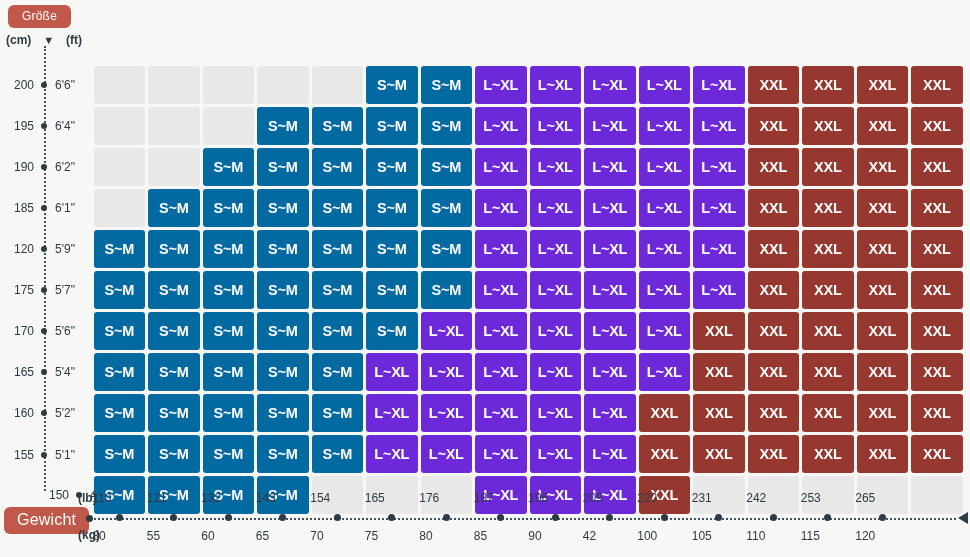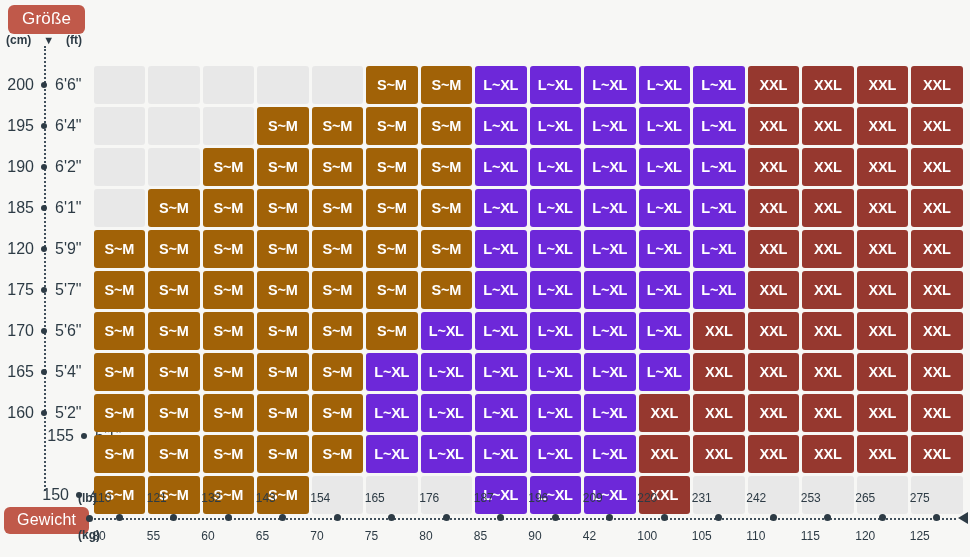--- a/index.html
+++ b/index.html
@@ -15,21 +15,21 @@
     position: relative;
   }
 
   
   #groesse-badge {
     position: absolute;
     left: 8px;
     top: 5px;
     background: #c0594a;
     color: #ffffff;
-    font-size: 17px;
+    font-size: 12px;
     padding: 4px 14px 5px 14px;
     border-radius: 6px;
     letter-spacing: .2px;
   }
 
   
   #height-units {
     position: absolute;
     left: 0px;
     top: 31px;
@@ -61,21 +61,21 @@
   }
 
   
   .h-row {
     position: absolute;
     left: 0px;
     width: 88px;
     height: 41px;
     display: flex;
     align-items: center;
-    font-size: 16px;
+    font-size: 12px;
     color: #2d3b45;
   }
   .h-row .cm {
     width: 37px;
     text-align: right;
     padding-right: 3px;
     box-sizing: border-box;
   }
   .h-row .dot {
     width: 14px;
@@ -111,21 +111,21 @@
     display: flex;
     align-items: center;
     justify-content: center;
     font-size: 14.5px;
     font-weight: bold;
     color: #ffffff;
     letter-spacing: -0.2px;
     user-select: none;
   }
   .cell.empty   { background: #e8e8e8; color: transparent; }
-  .cell.sm      { background: #a16207; }
+  .cell.sm      { background: #0369a1; }
   .cell.lxl     { background: #6d28d9; }
   .cell.xxl     { background: #96382f; }
 
   
   #gewicht-badge {
     position: absolute;
     left: 4px;
     top: 507px;
     background: #c0594a;
     color: #ffffff;
@@ -282,21 +282,21 @@
       </span>
       <span class="ft">5'4"</span>
     </div>
     <div class="h-row" style="top: 392px;">
       <span class="cm">160</span>
       <span class="dot">
         <i></i>
       </span>
       <span class="ft">5'2"</span>
     </div>
-    <div class="h-row" style="top: 415px; padding-left: 40px;">
+    <div class="h-row" style="top: 434px;">
       <span class="cm">155</span>
       <span class="dot">
         <i></i>
       </span>
       <span class="ft">5'1"</span>
     </div>
     <div class="h-row" style="top: 474px; padding-left: 35px;">
       <span class="cm">150</span>
       <span class="dot">
         <i></i>
@@ -560,18 +560,13 @@
     <div class="w-tick" style="left: 749.75px;">
       <span class="lb">253</span>
       <span class="node"></span>
       <span class="kg">115</span>
     </div>
     <div class="w-tick" style="left: 804.25px;">
       <span class="lb">265</span>
       <span class="node"></span>
       <span class="kg">120</span>
     </div>
-    <div class="w-tick" style="left: 858.75px;">
-      <span class="lb">275</span>
-      <span class="node"></span>
-      <span class="kg">125</span>
-    </div>
   </div>
 
 </body></html>

